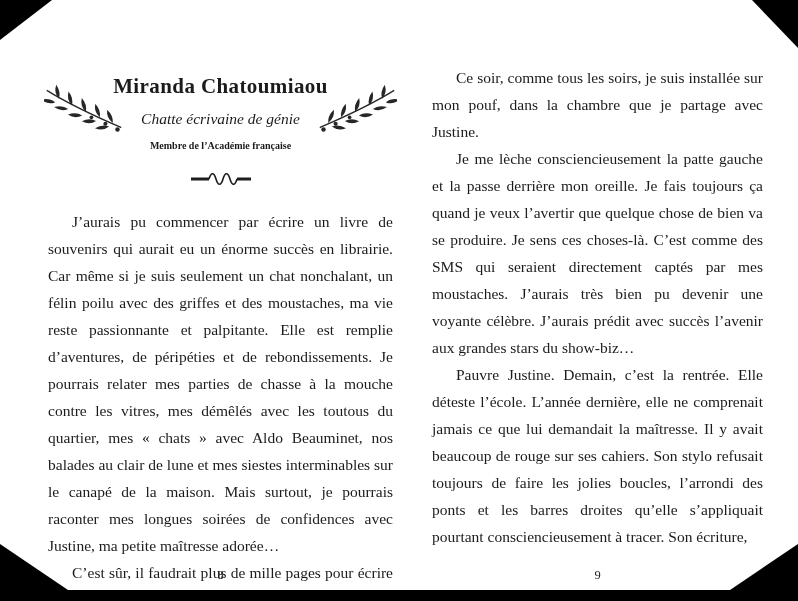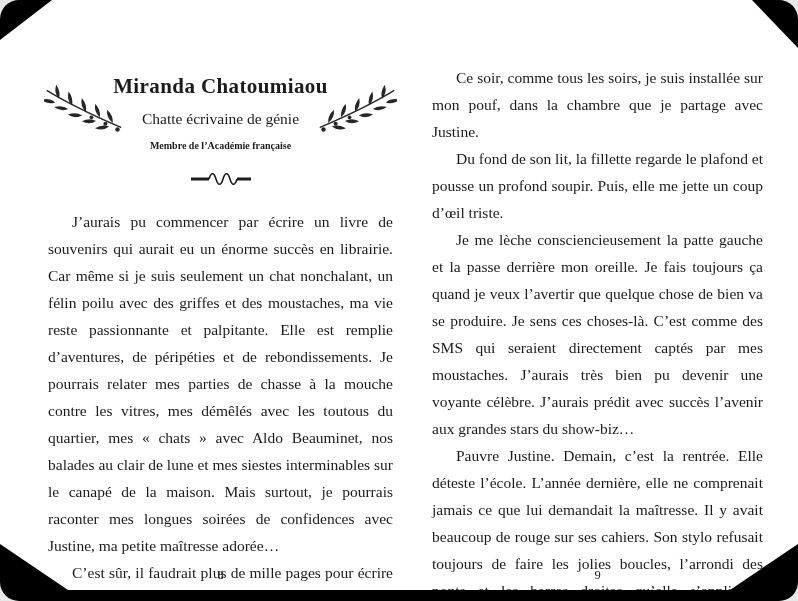--- a/index.html
+++ b/index.html
@@ -4,37 +4,37 @@
 <style>
   html, body { margin: 0; padding: 0; background: #e8e8e8; }
   .spread {
     position: relative;
     width: 798px;
     height: 601px;
     background: #ffffff;
     overflow: hidden;
     font-family: "Liberation Serif", "DejaVu Serif", serif;
     color: #1b1b1b;
-    border-radius: 19px;
   }
 
   
   .page-left  { position: absolute; left: 48px;  top: 0; width: 345px; height: 100%; }
   .page-right { position: absolute; left: 432px; top: 0; width: 331px; height: 100%; }
 
   
   .chapter-header { position: relative; margin-top: 74px; text-align: center; }
   .chapter-title {
     margin: 0;
     font-size: 21px;
     font-weight: 600;
     letter-spacing: 0.4px;
   }
   .chapter-subtitle {
     margin-top: 11px;
+    font-style: italic;
     font-size: 15.5px;
   }
   .chapter-affiliation {
     margin-top: 12px;
     font-weight: 700;
     font-size: 10px;
   }
   .laurel { position: absolute; top: 6px; width: 80px; height: 56px; }
   .laurel svg { width: 100%; height: 100%; }
   .laurel-left  { left: -4px; transform: scaleX(-1); }
@@ -151,21 +151,20 @@
       <p>J’aurais pu commencer par écrire un livre de souvenirs qui aurait eu un énorme succès en librairie. Car même si je suis seulement un chat nonchalant, un félin poilu avec des griffes et des moustaches, ma vie reste passionnante et palpitante. Elle est remplie d’aventures, de péripéties et de rebondissements. Je pourrais relater mes parties de chasse à la mouche contre les vitres, mes démêlés avec les toutous du quartier, mes « chats » avec Aldo Beauminet, nos balades au clair de lune et mes siestes interminables sur le canapé de la maison. Mais surtout, je pourrais raconter mes longues soirées de confidences avec Justine, ma petite maîtresse adorée…</p>
       <p>C’est sûr, il faudrait plus de mille pages pour écrire toute ma vie.</p>
     </div>
 
     <div class="folio">8</div>
   </div>
 
   <div class="page-right">
     <div class="body-text">
       <p>Ce soir, comme tous les soirs, je suis installée sur mon pouf, dans la chambre que je partage avec Justine.</p>
-      <p>Du fond de son lit, la fillette regarde le plafond et pousse un profond soupir. Puis, elle me jette un coup d’œil triste.</p>
       <p>Je me lèche consciencieusement la patte gauche et la passe derrière mon oreille. Je fais toujours ça quand je veux l’avertir que quelque chose de bien va se produire. Je sens ces choses-là. C’est comme des SMS qui seraient directement captés par mes moustaches. J’aurais très bien pu devenir une voyante célèbre. J’aurais prédit avec succès l’avenir aux grandes stars du show-biz…</p>
       <p>Pauvre Justine. Demain, c’est la rentrée. Elle déteste l’école. L’année dernière, elle ne comprenait jamais ce que lui demandait la maîtresse. Il y avait beaucoup de rouge sur ses cahiers. Son stylo refusait toujours de faire les jolies boucles, l’arrondi des ponts et les barres droites qu’elle s’appliquait pourtant consciencieusement à tracer. Son écriture,</p>
     </div>
 
     <div class="folio">9</div>
   </div>
 
   <div class="edge edge-tl"></div>
   <div class="edge edge-tr"></div>
   <div class="edge edge-bl"></div>

